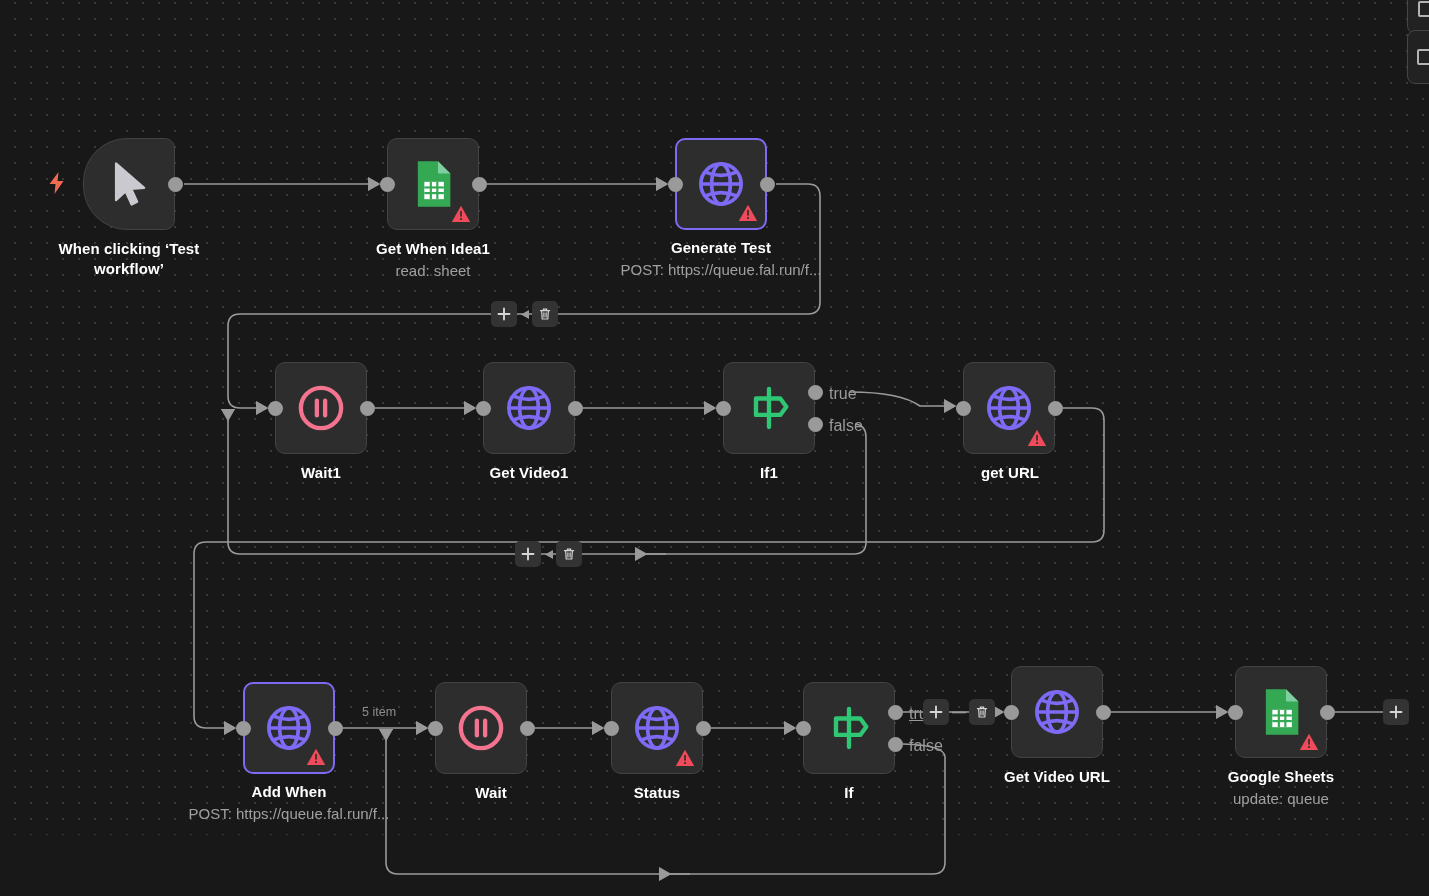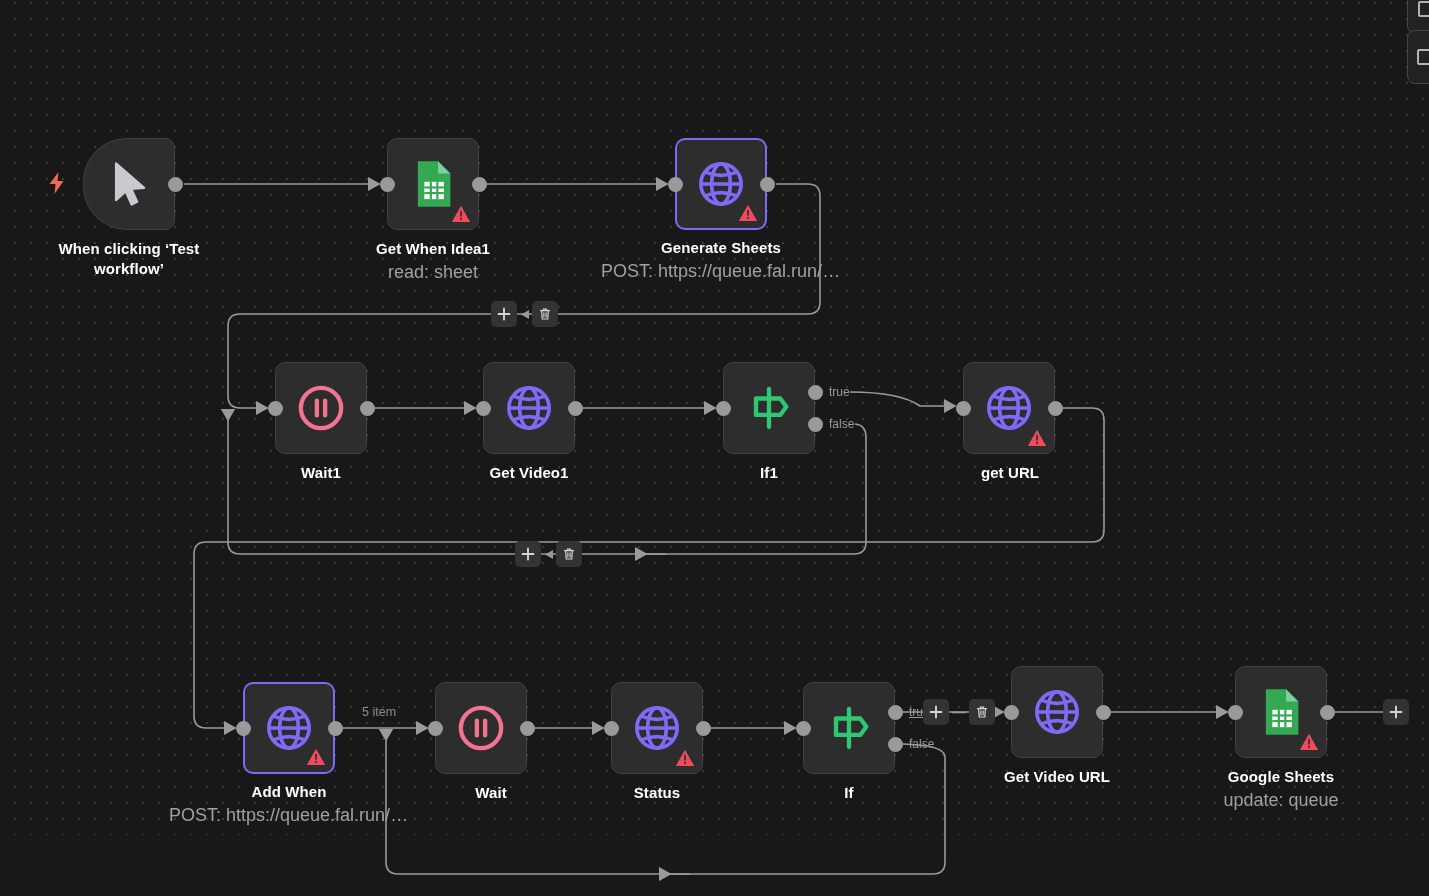--- a/index.html
+++ b/index.html
@@ -49,21 +49,21 @@
     letter-spacing: .1px;
     width: 230px;
     left: 50%;
     transform: translateX(-50%);
     white-space: pre-line;
   }
   .subcaption {
     position: absolute;
     text-align: center;
     color: #a0a0a0;
-    font-size: 18px;
+    font-size: 15px;
     font-weight: 400;
     width: 240px;
     left: 50%;
     transform: translateX(-50%);
     white-space: nowrap;
     overflow: hidden;
     text-overflow: ellipsis;
   }
   .nodewrap { position: absolute; }
 
@@ -73,21 +73,21 @@
     width: 15px; height: 15px;
     border-radius: 50%;
     background: #181818;
     border: 2px solid #9a9a9a;
   }
   .port.out { background: #9a9a9a; border-color: #9a9a9a; }
   .port.in  { background: #9a9a9a; border-color: #9a9a9a; }
 
   .port-label {
     position: absolute;
-    font-size: 12px;
+    font-size: 16px;
     color: #9b9b9b;
     white-space: nowrap;
   }
 
   
   .edge-tools {
     position: absolute;
     display: flex; align-items: center; gap: 3px;
   }
   .edge-btn {
@@ -221,21 +221,21 @@
         </g>
       </svg>
       <svg class="warn" viewBox="0 0 24 22">
         <path d="M12 1 L23 20.5 H1 Z" fill="#ef4b5b"></path>
         <rect x="11" y="7" width="2" height="7.5" rx="1" fill="#2d2d2d"></rect>
         <circle cx="12" cy="17" r="1.3" fill="#2d2d2d"></circle>
       </svg>
     </div>
     <div class="port in" style="left:-7px; top:38.5px;"></div>
     <div class="port out" style="left:85px; top:38.5px;"></div>
-    <div class="caption" style="top:100px; left:46px;">Generate Sheets</div>
+    <div class="caption" style="top:100px; left:46px;">Generate Test</div>
     <div class="subcaption" style="top:123px; left:46px;">POST: https://queue.fal.run/f...</div>
   </div>
 
   <div class="nodewrap" style="left:275px; top:362px;">
     <div class="node">
       <svg class="glyph" viewBox="0 0 24 24">
         <circle cx="12" cy="12" r="9.3" fill="none" stroke="#f2748f" stroke-width="2"></circle>
         <rect x="9.1" y="7.6" width="2" height="8.8" rx="1" fill="#f2748f"></rect>
         <rect x="12.9" y="7.6" width="2" height="8.8" rx="1" fill="#f2748f"></rect>
       </svg>

